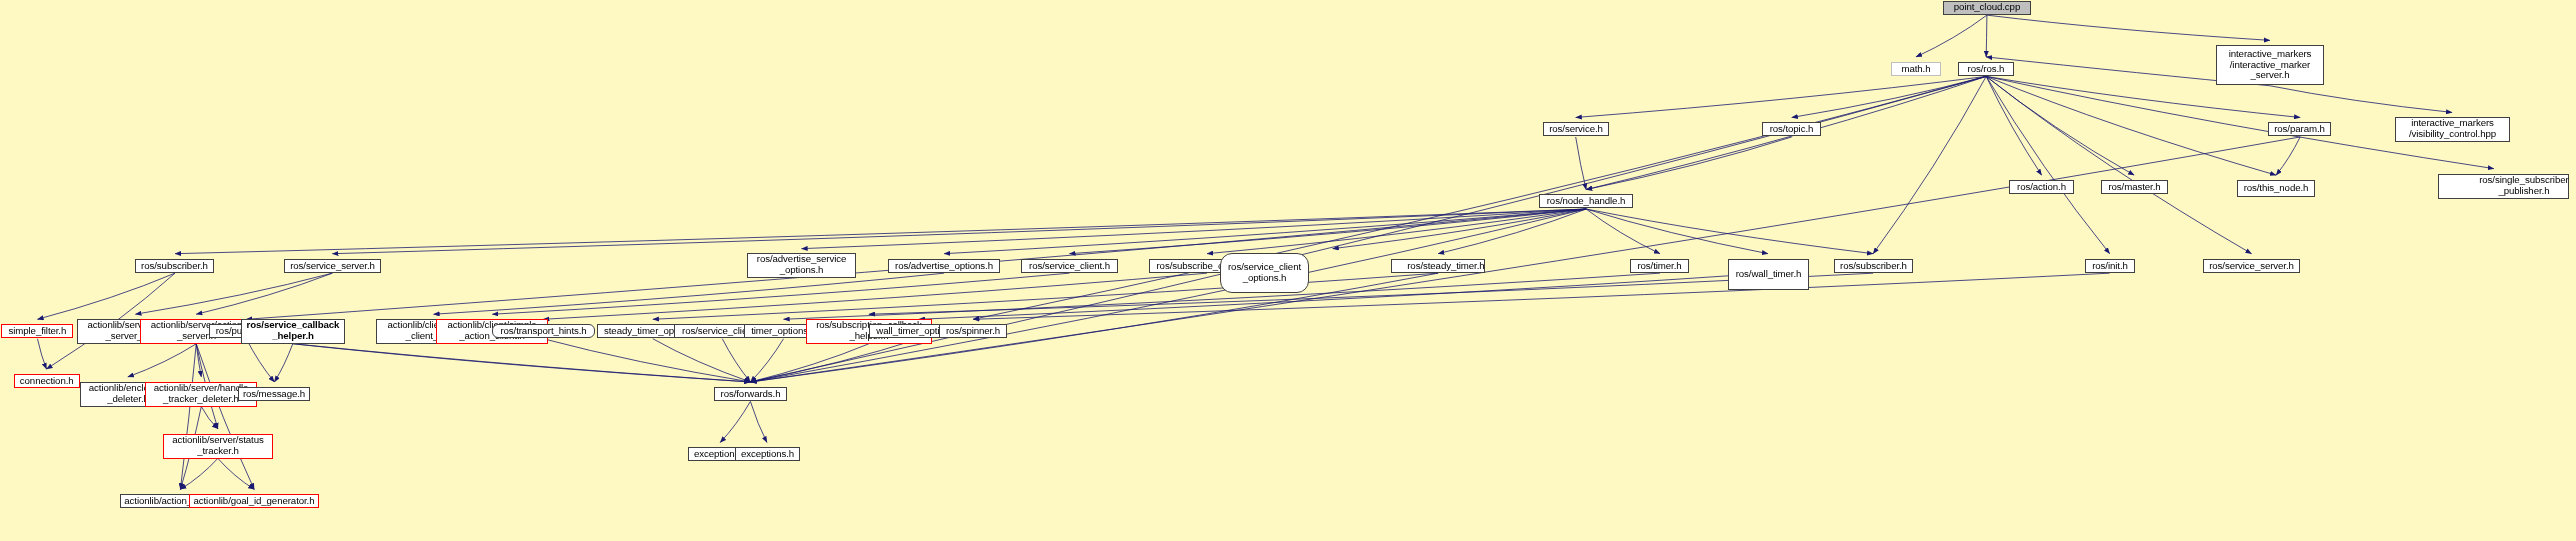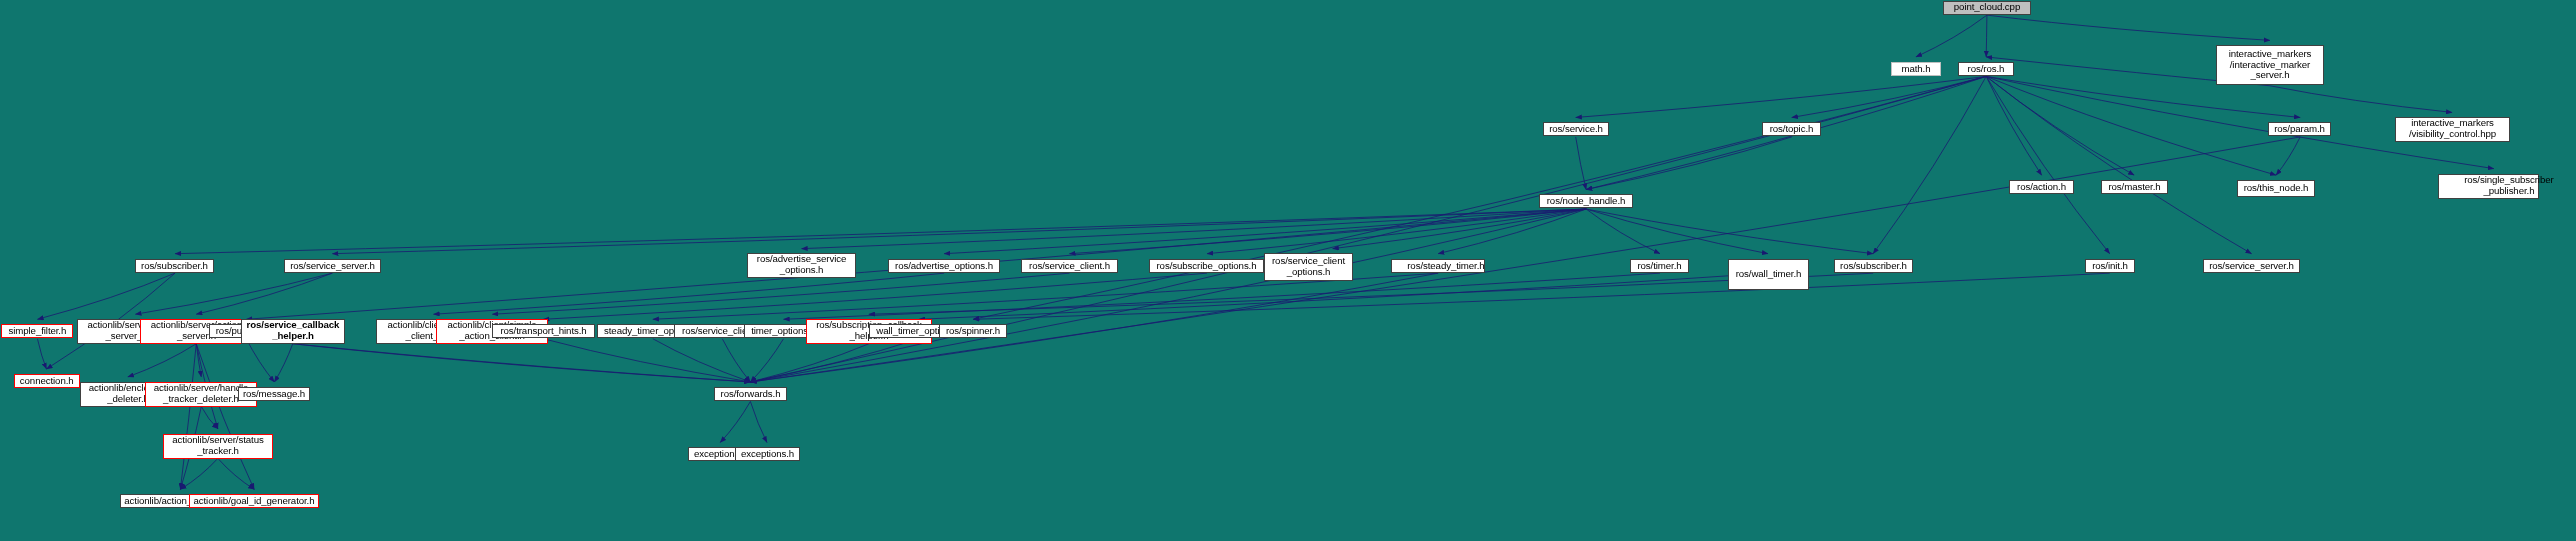--- a/index.html
+++ b/index.html
@@ -4,21 +4,21 @@
 <style>
   html, body {
     margin: 0;
     padding: 0;
     background: #ffffff;
   }
   #graph-root {
     position: relative;
     width: 2576px;
     height: 542px;
-    background: #0f766e;
+    background: #fef9c3;
     font-family: "Liberation Sans", sans-serif;
     overflow: hidden;
   }
   #edge-layer {
     position: absolute;
     left: 0;
     top: 0;
     width: 2576px;
     height: 542px;
     pointer-events: none;
@@ -142,50 +142,50 @@
 _server.h</span></div>
       <div class="node" style="left: 1543px; top: 122px; width: 66px; height: 14.4px;"><span>ros/service.h</span></div>
       <div class="node" style="left: 1762px; top: 122px; width: 59px; height: 14.4px;"><span>ros/topic.h</span></div>
       <div class="node" style="left: 2268px; top: 122px; width: 63px; height: 14.4px;"><span>ros/param.h</span></div>
       <div class="node" style="left: 2395px; top: 117px; width: 115px; height: 24.5px;"><span>interactive_markers
 /visibility_control.hpp</span></div>
       <div class="node" style="left: 1539px; top: 194px; width: 94px; height: 14.4px;"><span>ros/node_handle.h</span></div>
       <div class="node" style="left: 2009px; top: 180px; width: 65px; height: 14.4px;"><span>ros/action.h</span></div>
       <div class="node" style="left: 2101px; top: 180px; width: 67px; height: 14.4px;"><span>ros/master.h</span></div>
       <div class="node" style="left: 2237px; top: 180px; width: 78px; height: 17px;"><span>ros/this_node.h</span></div>
-      <div class="node" style="left: 2438px; top: 174px; width: 101px; height: 24.5px; padding-left: 43px;"><span>ros/single_subscriber
+      <div class="node" style="left: 2438px; top: 174px; width: 131px; height: 24.5px; padding-left: 43px;"><span>ros/single_subscriber
 _publisher.h</span></div>
       <div class="node" style="left: 135px; top: 259px; width: 79px; height: 14.4px;"><span>ros/subscriber.h</span></div>
       <div class="node" style="left: 284px; top: 259px; width: 97px; height: 14.4px;"><span>ros/service_server.h</span></div>
       <div class="node" style="left: 747px; top: 253px; width: 109px; height: 24.5px;"><span>ros/advertise_service
 _options.h</span></div>
       <div class="node" style="left: 888px; top: 259px; width: 112px; height: 14.4px;"><span>ros/advertise_options.h</span></div>
       <div class="node" style="left: 1021px; top: 259px; width: 97px; height: 14.4px;"><span>ros/service_client.h</span></div>
       <div class="node" style="left: 1149px; top: 259px; width: 115px; height: 14.4px;"><span>ros/subscribe_options.h</span></div>
-      <div class="node" style="left: 1264px; top: 253px; width: 89px; height: 28px;"><span>ros/service_client
+      <div class="node" style="left: 1220px; top: 253px; width: 89px; height: 40px; border-radius: 12px;"><span>ros/service_client
 _options.h</span></div>
       <div class="node" style="left: 1391px; top: 259px; width: 94px; height: 14.4px; padding-left: 18px;"><span>ros/steady_timer.h</span></div>
       <div class="node" style="left: 1630px; top: 259px; width: 59px; height: 14.4px;"><span>ros/timer.h</span></div>
       <div class="node" style="left: 1728px; top: 259px; width: 81px; height: 31px;"><span>ros/wall_timer.h</span></div>
       <div class="node" style="left: 1834px; top: 259px; width: 79px; height: 14.4px;"><span>ros/subscriber.h</span></div>
       <div class="node" style="left: 2085px; top: 259px; width: 50px; height: 14.4px;"><span>ros/init.h</span></div>
       <div class="node" style="left: 2203px; top: 259px; width: 97px; height: 14.4px;"><span>ros/service_server.h</span></div>
       <div class="node red" style="left: 1.4px; top: 324px; width: 72px; height: 14.4px;"><span>simple_filter.h</span></div>
       <div class="node" style="left: 77px; top: 319px; width: 117px; height: 24.5px;"><span>actionlib/server/service
 _server_imp.h</span></div>
       <div class="node red" style="left: 140px; top: 319px; width: 113px; height: 24.5px;"><span>actionlib/server/action
 _server.h</span></div>
       <div class="node" style="left: 209px; top: 324px; width: 75px; height: 14.4px;"><span>ros/publisher.h</span></div>
       <div class="node" style="left: 241px; top: 319px; width: 104px; height: 24.5px; font-weight: bold;"><span>ros/service_callback
 _helper.h</span></div>
       <div class="node" style="left: 376px; top: 319px; width: 115px; height: 24.5px;"><span>actionlib/client/service
 _client_imp.h</span></div>
       <div class="node red" style="left: 436px; top: 319px; width: 112px; height: 24.5px;"><span>actionlib/client/simple
 _action_client.h</span></div>
-      <div class="node" style="left: 492px; top: 324px; width: 103px; height: 14.4px;"><span>ros/transport_hints.h</span></div>
+      <div class="node" style="left: 492px; top: 324px; width: 103px; height: 14.4px; border-radius: 6px;"><span>ros/transport_hints.h</span></div>
       <div class="node" style="left: 597px; top: 324px; width: 112px; height: 14.4px;"><span>steady_timer_options.h</span></div>
       <div class="node" style="left: 674px; top: 324px; width: 97px; height: 14.4px;"><span>ros/service_client.h</span></div>
       <div class="node" style="left: 744px; top: 324px; width: 79px; height: 14.4px;"><span>timer_options.h</span></div>
       <div class="node red" style="left: 806px; top: 319px; width: 126px; height: 24.5px;"><span>ros/subscription_callback
 _helper.h</span></div>
       <div class="node" style="left: 869px; top: 324px; width: 101px; height: 14.4px;"><span>wall_timer_options.h</span></div>
       <div class="node" style="left: 939px; top: 324px; width: 68px; height: 14.4px;"><span>ros/spinner.h</span></div>
       <div class="node" style="left: 80px; top: 382px; width: 96px; height: 24.5px;"><span>actionlib/enclosure
 _deleter.h</span></div>
       <div class="node red" style="left: 145px; top: 382px; width: 112px; height: 24.5px;"><span>actionlib/server/handle

